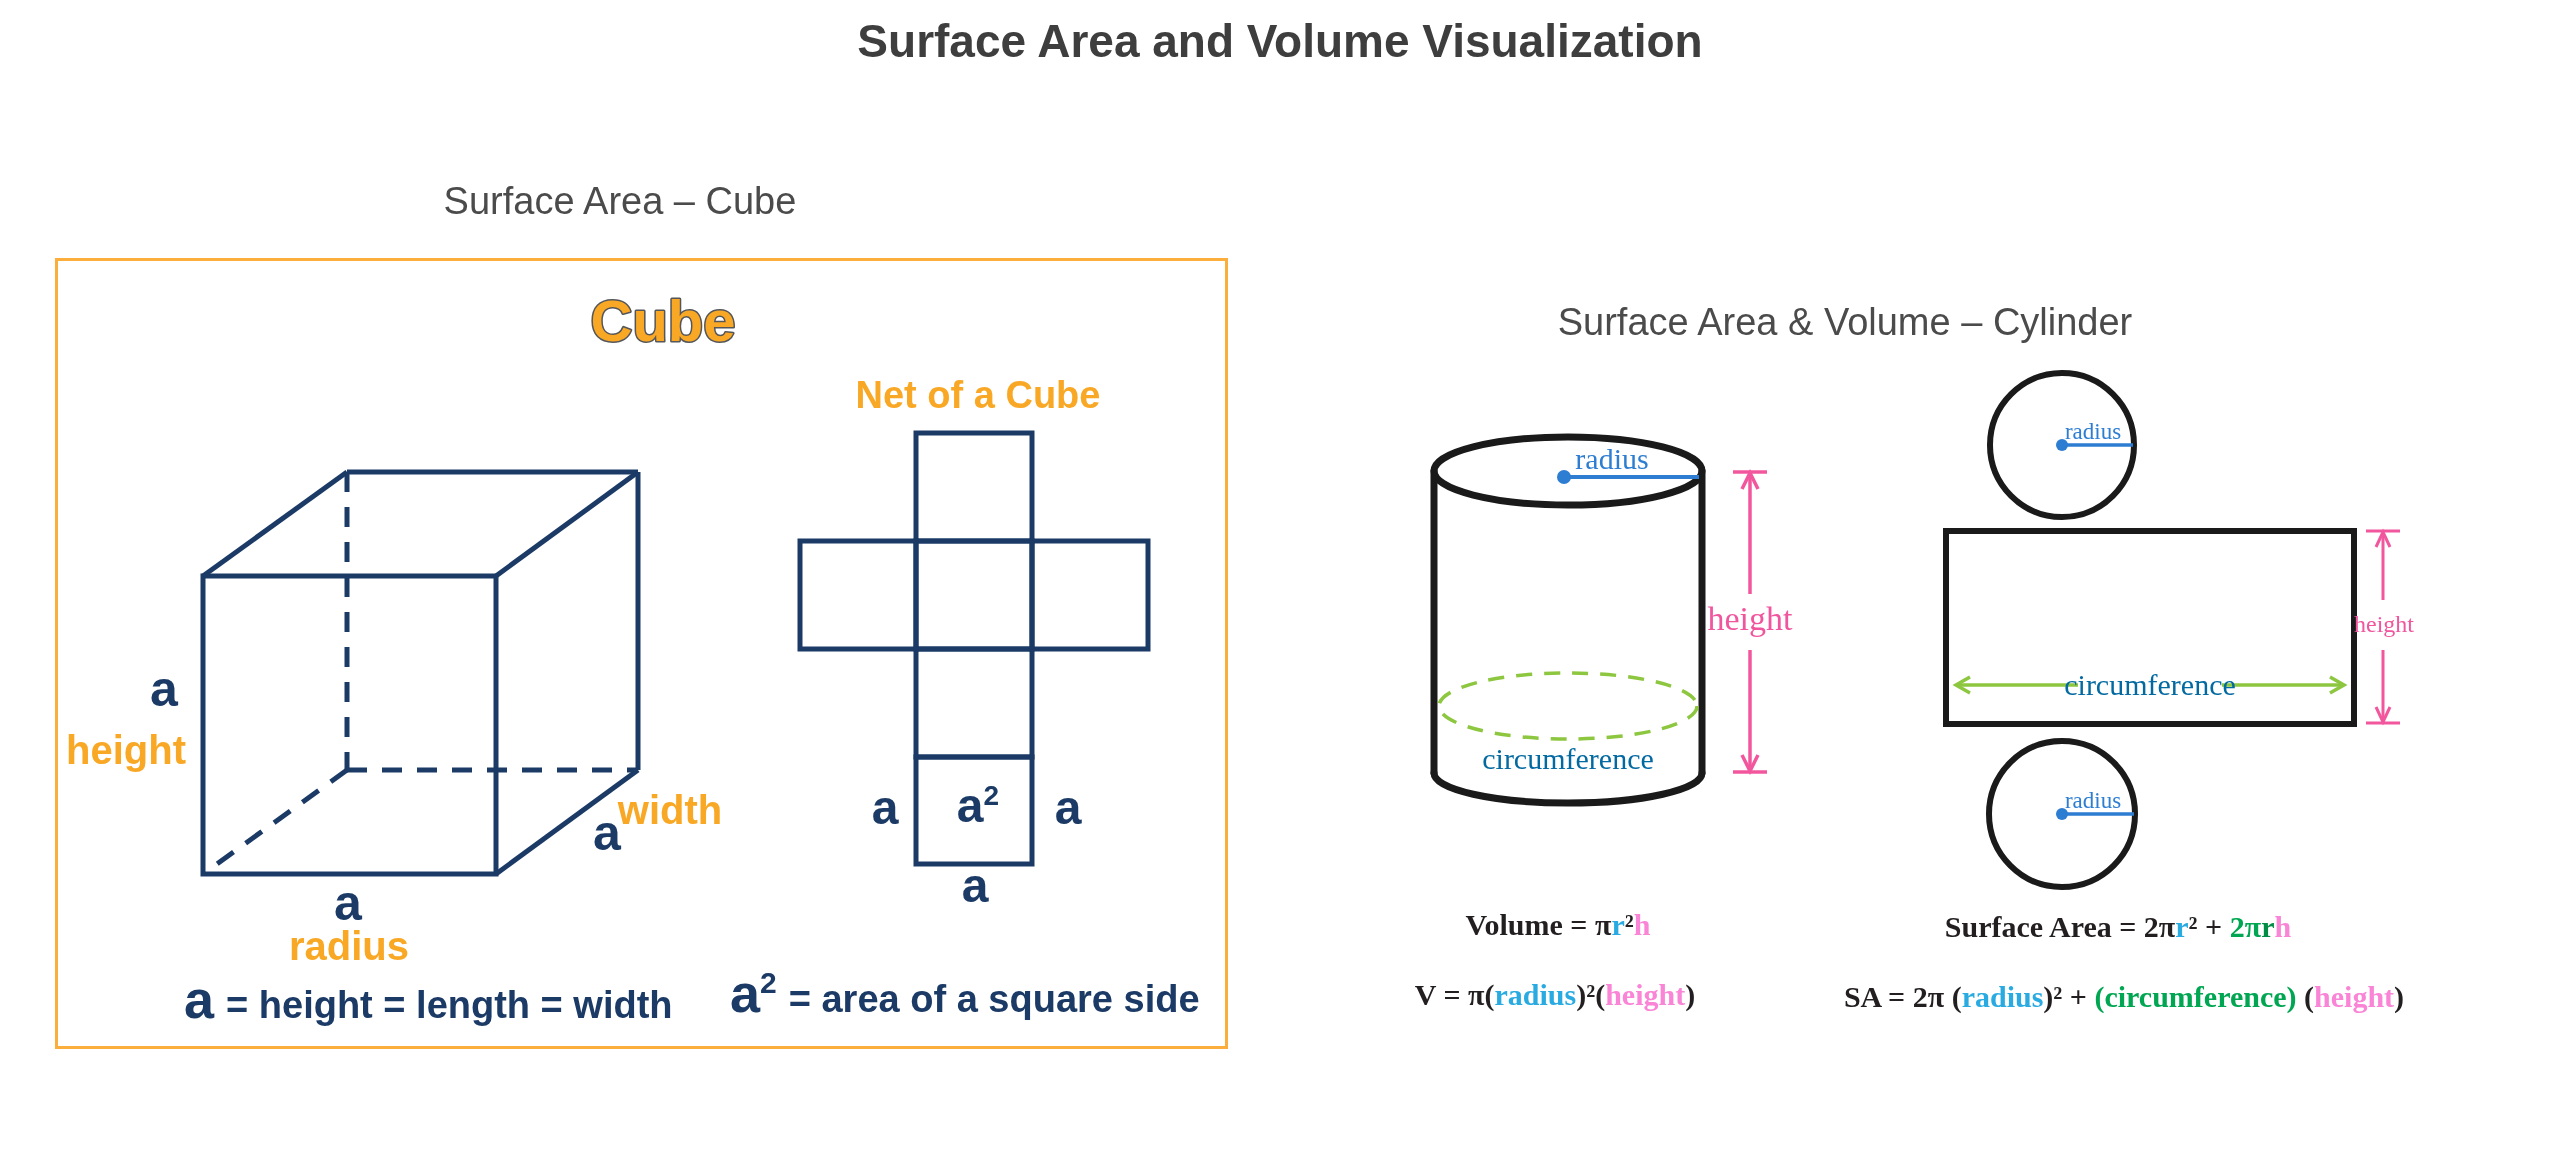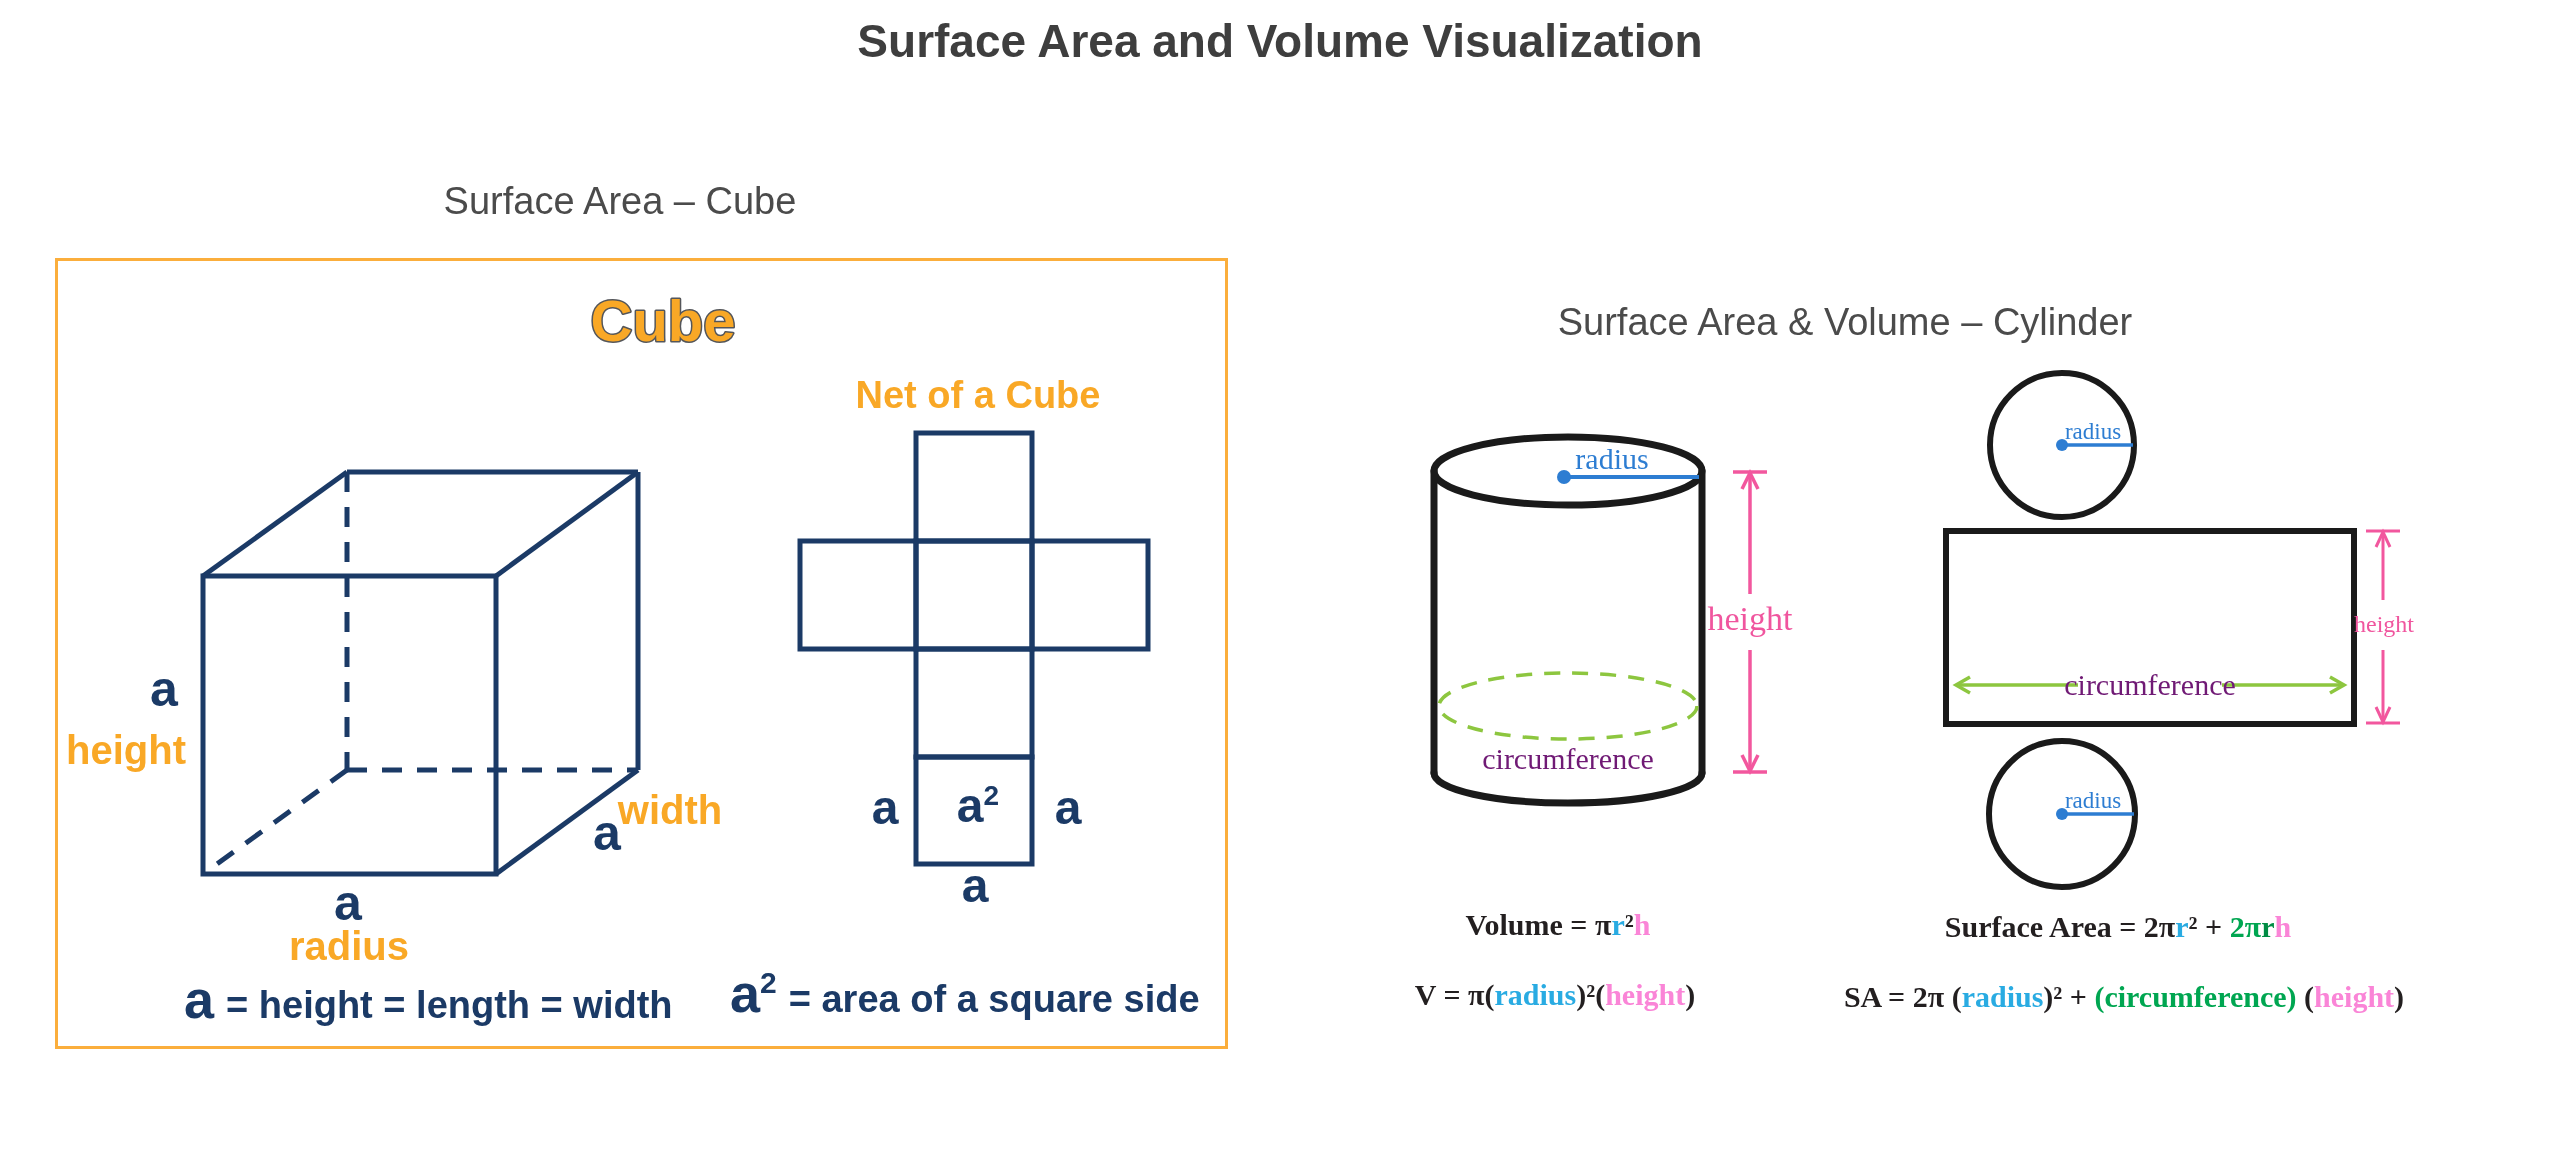--- a/index.html
+++ b/index.html
@@ -28,21 +28,21 @@
     position:absolute;display:flex;align-items:baseline;gap:12px;
     color:#1b3a66;font-weight:bold;line-height:1;white-space:nowrap;
   }
   .cf-big{font-size:54px;}
   .cf-big sup{font-size:30px;}
   .cf-rest{font-size:38px;}
 
   .serif-lbl{font-family:"Liberation Serif", serif;line-height:1;}
   .blue-lbl{color:#2d7dd2;}
   .pink-lbl{color:#f0559e;}
-  .ygreen-lbl{color:#701a75;}
+  .ygreen-lbl{color:#0369a1;}
 
   .formula{
     font-family:"Liberation Serif", serif;font-weight:bold;
     font-size:30px;line-height:1;white-space:nowrap;
   }
   .c-black{color:#231f20;}
   .c-blue{color:#29abe2;}
   .c-pink{color:#fa85d7;}
   .c-green{color:#00a651;}
   .c-dgreen{color:#008c44;}

